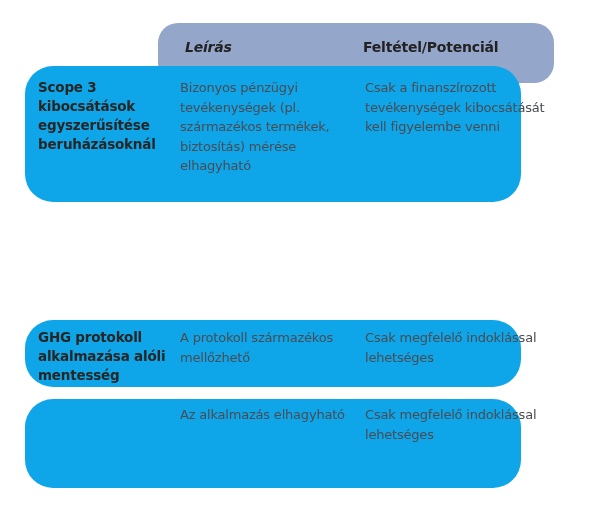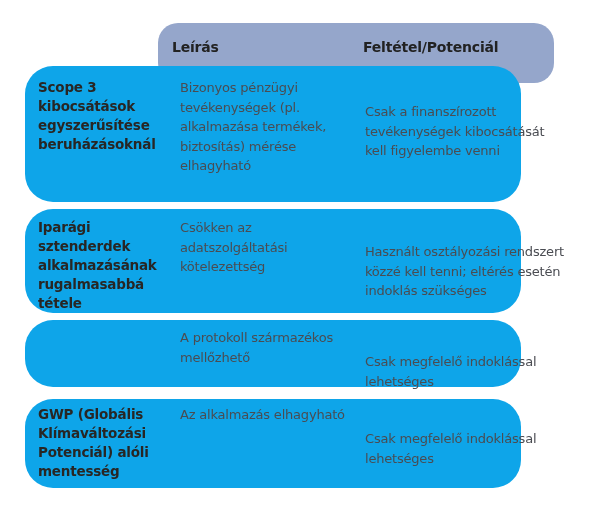--- a/index.html
+++ b/index.html
@@ -20,21 +20,21 @@
   }
   .header .hlabel{
     position:absolute;
     top:16px;
     font-size:14px;
     font-weight:700;
     color:#222222;
     letter-spacing:-0.2px;
     white-space:nowrap;
   }
-  .hlabel.h1{left:14px;}
+  .hlabel.h1{left:27px;font-style:italic;}
   .hlabel.h2{left:205px;}
   .row{
     position:absolute;
     left:25px;
     width:496px;
     background:#0ea5e9;
     border-radius:28px;
     z-index:2;
   }
   .row1{top:66px;height:136px;--pt:12px;}
@@ -54,49 +54,43 @@
   }
   .cell.c2{
     left:155px;width:180px;
     font-size:13px;line-height:1.5;
     color:#4a4c52;
   }
   .cell.c3{
     left:340px;width:200px;
     font-size:13px;line-height:1.5;
     color:#4a4c52;
-    margin-top:24px;
   }
 </style>
 </head>
 <body>
 
 <div class="canvas">
 
   <div class="header">
     <span class="hlabel h1">Leírás</span>
     <span class="hlabel h2">Feltétel/Potenciál</span>
   </div>
 
   <div class="row row1">
     <div class="cell c1">Scope 3 kibocsátások egyszerűsítése beruházásoknál</div>
-    <div class="cell c2">Bizonyos pénzügyi tevékenységek (pl. alkalmazása termékek, biztosítás) mérése elhagyható</div>
+    <div class="cell c2">Bizonyos pénzügyi tevékenységek (pl. származékos termékek, biztosítás) mérése elhagyható</div>
     <div class="cell c3">Csak a finanszírozott tevékenységek kibocsátását kell figyelembe venni</div>
   </div>
 
-  <div class="row row2">
-    <div class="cell c1">Iparági sztenderdek alkalmazásának rugalmasabbá tétele</div>
-    <div class="cell c2">Csökken az adatszolgáltatási kötelezettség</div>
-    <div class="cell c3">Használt osztályozási rendszert közzé kell tenni; eltérés esetén indoklás szükséges</div>
-  </div>
 
   <div class="row row3">
+    <div class="cell c1">GHG protokoll alkalmazása alóli mentesség</div>
     <div class="cell c2">A protokoll származékos mellőzhető</div>
     <div class="cell c3">Csak megfelelő indoklással lehetséges</div>
   </div>
 
   <div class="row row4">
-    <div class="cell c1">GWP (Globális Klímaváltozási Potenciál) alóli mentesség</div>
     <div class="cell c2">Az alkalmazás elhagyható</div>
     <div class="cell c3">Csak megfelelő indoklással lehetséges</div>
   </div>
 
 </div>
 
 </body></html>

